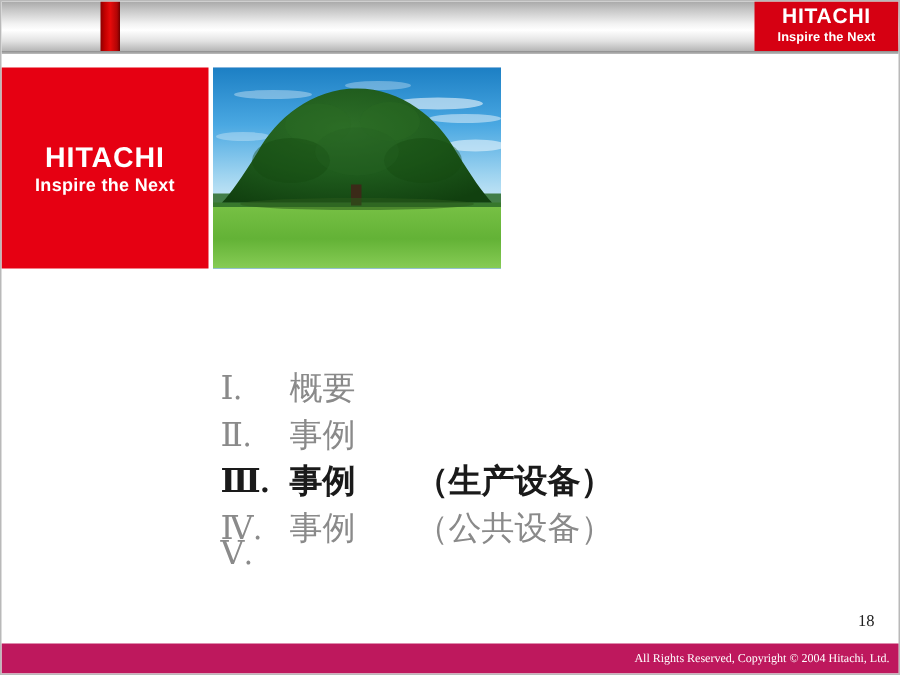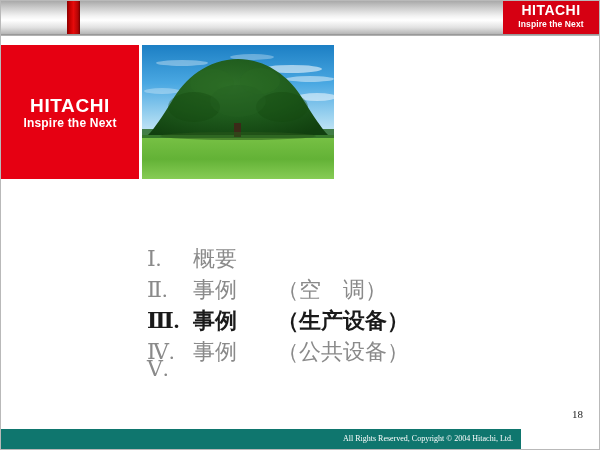--- a/index.html
+++ b/index.html
@@ -185,23 +185,23 @@
     font-family: "Liberation Serif", "DejaVu Serif", serif;
     font-size: 11px;
     color: #222222;
   }
 
   
   .footer-bar {
     position: absolute;
     left: 0;
     bottom: 0;
-    width: 520px;
+    width: 600px;
     height: 20px;
-    background: #0f766e;
+    background: #be185d;
   }
   .footer-text {
     position: absolute;
     right: 8px;
     top: 5px;
     font-family: "Liberation Serif", "DejaVu Serif", serif;
     font-size: 8px;
     color: #ffffff;
     white-space: nowrap;
   }
@@ -286,21 +286,20 @@
 
     <div class="agenda-item">
       <span class="numeral">Ⅰ.</span>
       <span class="title">概要</span>
       <span class="paren"></span>
     </div>
 
     <div class="agenda-item">
       <span class="numeral">Ⅱ.</span>
       <span class="title">事例</span>
-      <span class="paren">（空　调）</span>
     </div>
 
     <div class="agenda-item active">
       <span class="numeral">Ⅲ.</span>
       <span class="title">事例</span>
       <span class="paren">（生产设备）</span>
     </div>
 
     <div class="agenda-item">
       <span class="numeral">Ⅳ.</span>

